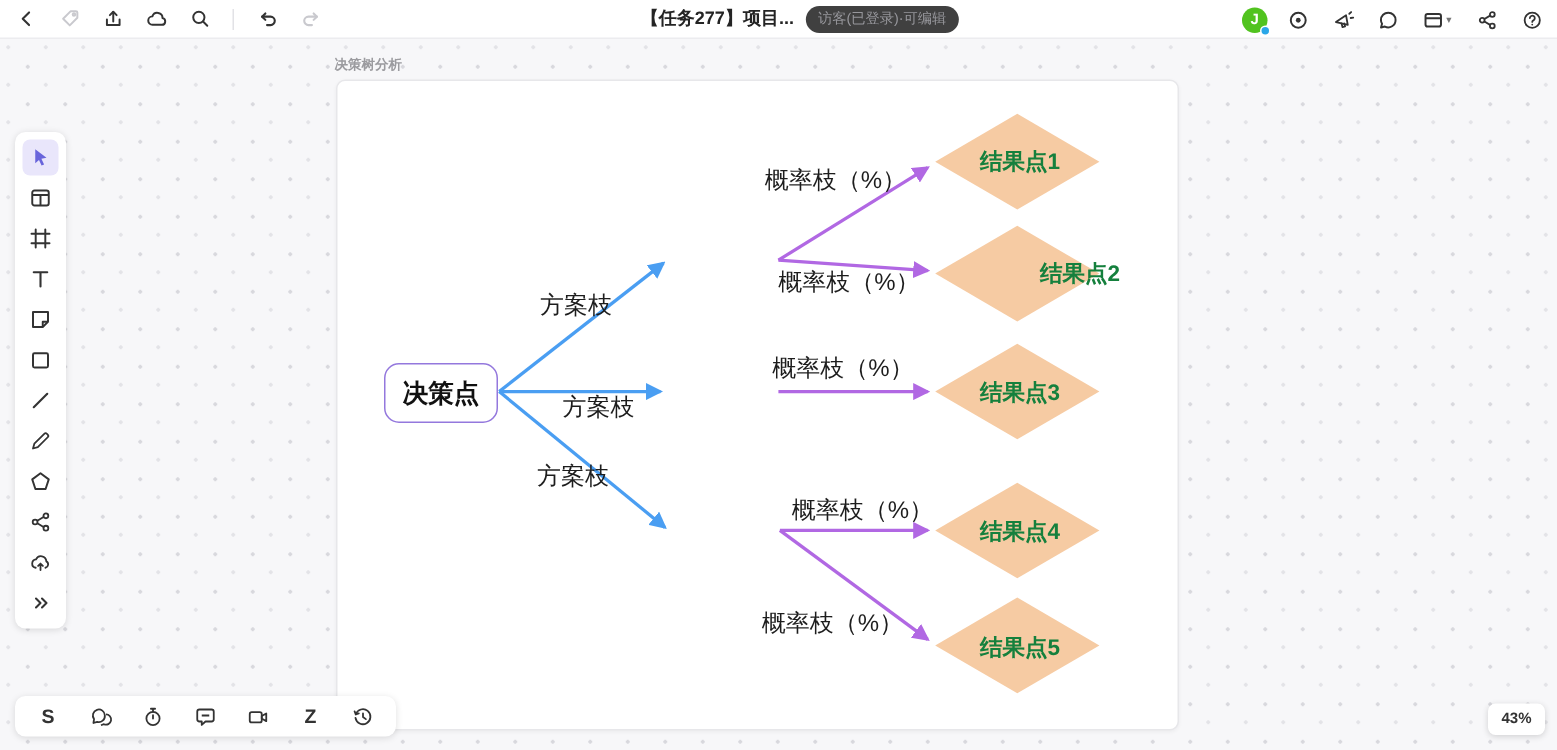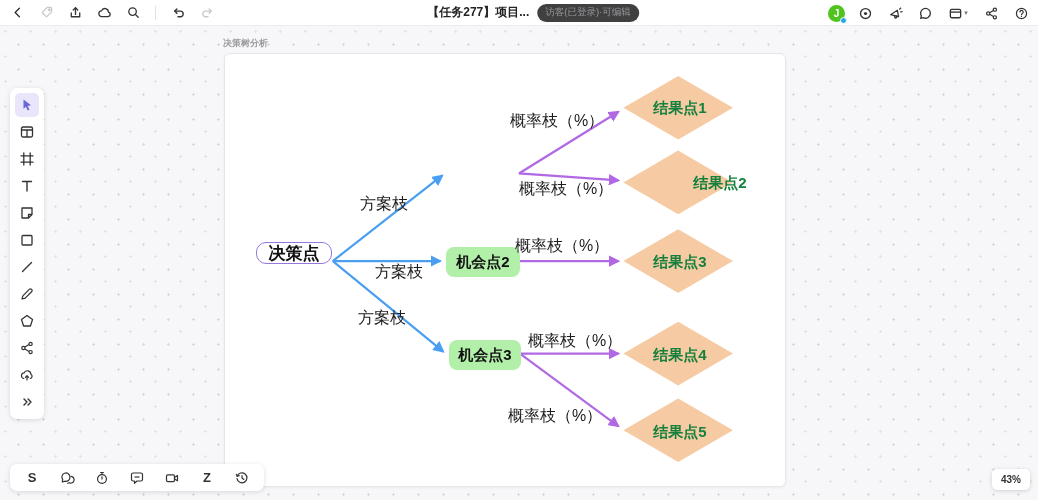--- a/index.html
+++ b/index.html
@@ -65,21 +65,21 @@
   .frame-label { position:absolute; left:223px; top:37px; font-size:9px;
     color:#9b9b9f; z-index:10; cursor:pointer;font-weight:bold; }
   .frame { position:absolute; left:224px; top:53px; width:562px; height:434px;
     background:#fff; border:1px solid #e7e7ea; border-radius:6px;
     box-shadow:0 1px 3px rgba(0,0,0,.05); z-index:5; }
   .frame svg.edges { position:absolute; inset:0; width:100%; height:100%; }
 
   .node { position:absolute; display:flex; align-items:center;
     justify-content:center; font-weight:bold; color:#111; cursor:pointer;
     white-space:nowrap; z-index:2; }
-  .decision-node { left:31px; top:188px; width:76px; height:22px;
+  .decision-node { left:31px; top:188px; width:76px; height:40px;
     background:#fff; border:1.6px solid #9478dd; border-radius:10px;
     font-size:17px; }
   .chance-node { background:#b2efa9; border-radius:8px; font-size:15px;
     width:72px; height:30px; }
   .result-label { position:absolute; transform:translate(-50%,-50%);
     font-weight:bold; font-size:15px; color:#15803d; z-index:2; cursor:pointer;
     white-space:nowrap; }
   .edge-label { position:absolute; transform:translate(-50%,-50%);
     font-size:16px; color:#1d1d1d; z-index:2; cursor:pointer;
     white-space:nowrap; }
@@ -324,22 +324,20 @@
     <line x1="108" y1="208" x2="219" y2="299" stroke="#4a9ef2" stroke-width="2.2" marker-end="url(#arrB)"></line>
 
     <line x1="295" y1="120" x2="395" y2="58" stroke="#b168e3" stroke-width="2.2" marker-end="url(#arrP)"></line>
     <line x1="295" y1="120" x2="395" y2="127" stroke="#b168e3" stroke-width="2.2" marker-end="url(#arrP)"></line>
     <line x1="295" y1="208" x2="395" y2="208" stroke="#b168e3" stroke-width="2.2" marker-end="url(#arrP)"></line>
     <line x1="296" y1="301" x2="395" y2="301" stroke="#b168e3" stroke-width="2.2" marker-end="url(#arrP)"></line>
     <line x1="296" y1="301" x2="395" y2="374" stroke="#b168e3" stroke-width="2.2" marker-end="url(#arrP)"></line>
   </svg>
 
   <div class="node decision-node">决策点</div>
-  <div class="node chance-node" style="left:221px; top:193px; width:74px;">机会点2</div>
-  <div class="node chance-node" style="left:224px; top:286px;">机会点3</div>
 
   <div class="result-label" style="left:455px; top:54px;">结果点1</div>
   <div class="result-label" style="left:455px; top:129px;margin-left:40px;">结果点2</div>
   <div class="result-label" style="left:455px; top:208px;">结果点3</div>
   <div class="result-label" style="left:455px; top:301px;">结果点4</div>
   <div class="result-label" style="left:455px; top:378px;">结果点5</div>
 
   <div class="edge-label" style="left:159px; top:150px;">方案枝</div>
   <div class="edge-label" style="left:174px; top:218px;">方案枝</div>
   <div class="edge-label" style="left:157px; top:264px;">方案枝</div>

